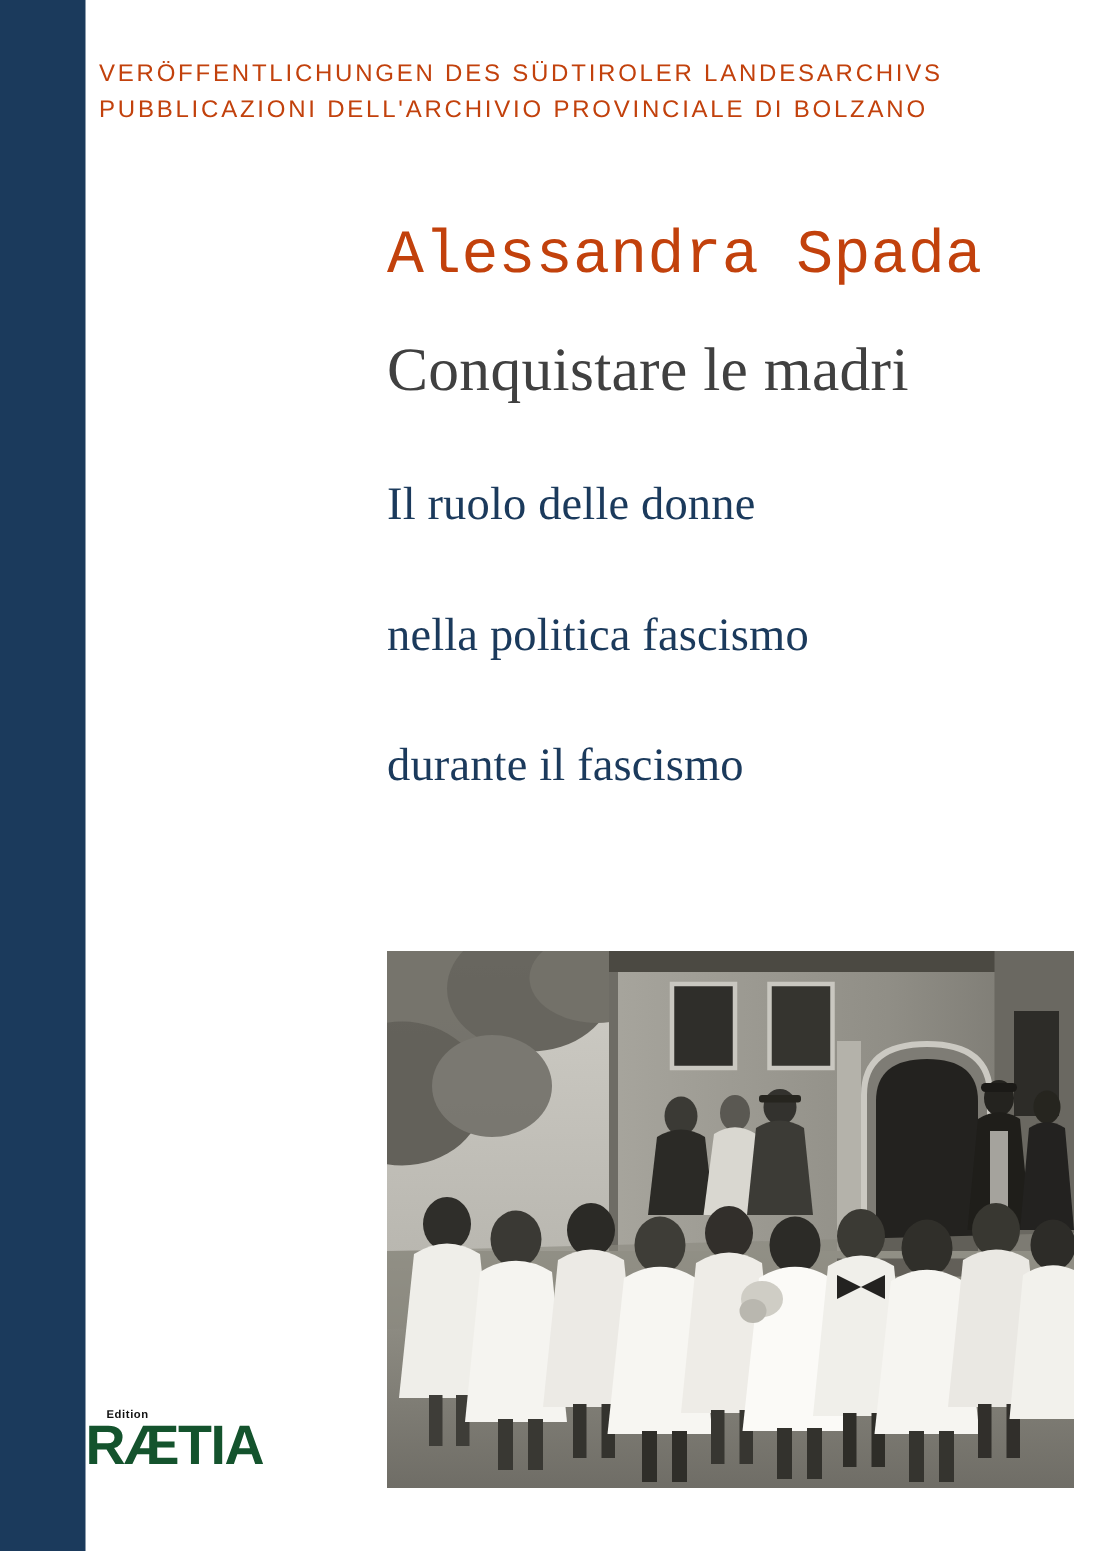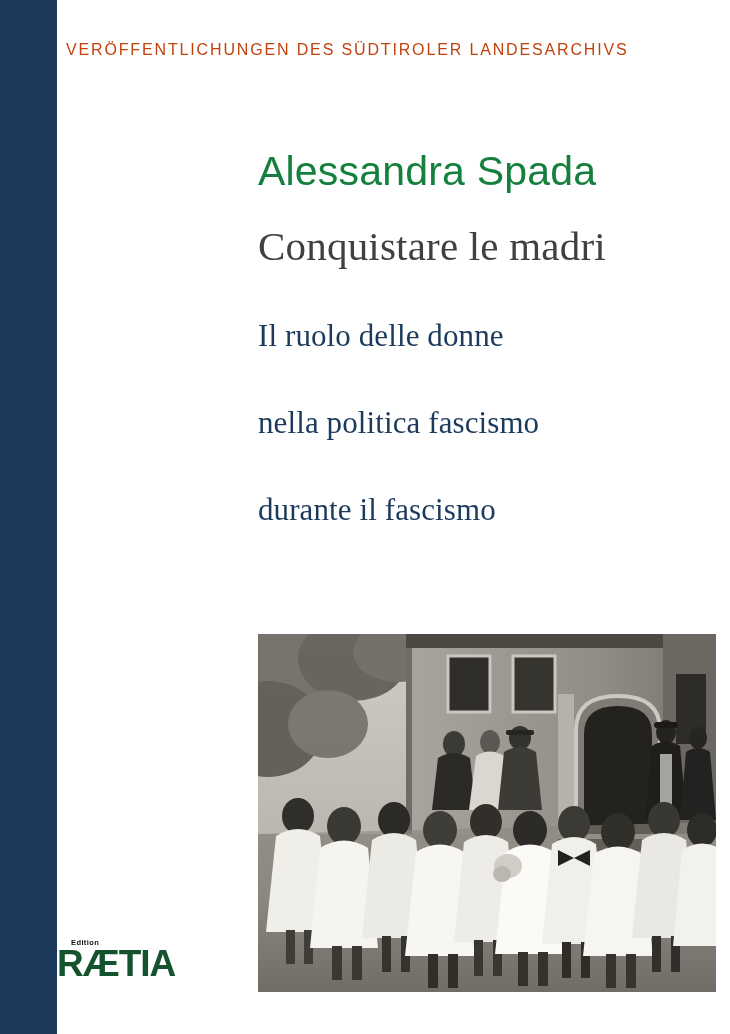--- a/index.html
+++ b/index.html
@@ -43,23 +43,23 @@
     white-space: nowrap;
   }
   
   .title-block {
     position: absolute;
     left: 258px;
     top: 145px;
     width: 450px;
   }
   .author {
-    font-family: Liberation Sans, sans-serif;
+    font-family: Liberation Mono, monospace;
     font-size: 41px;
-    color: #15803d;
+    color: #c2410c;
     line-height: 52px;
     letter-spacing: 0.2px;
   }
   .main-title {
     font-family: "Liberation Serif", serif;
     font-size: 41px;
     color: #404040;
     line-height: 50px;
     margin-top: 24px;
     letter-spacing: 0.2px;
@@ -115,20 +115,21 @@
 </style>
 </head>
 <body>
 
 <div class="cover">
 
   <div class="spine"></div>
 
   <div class="series">
     <div class="series-line">VERÖFFENTLICHUNGEN DES SÜDTIROLER LANDESARCHIVS</div>
+    <div class="series-line">PUBBLICAZIONI DELL'ARCHIVIO PROVINCIALE DI BOLZANO</div>
   </div>
 
   <div class="title-block">
     <div class="author">Alessandra Spada</div>
     <div class="main-title">Conquistare le madri</div>
     <div class="subtitle">
       <div>Il ruolo delle donne</div>
       <div>nella politica fascismo</div>
       <div>durante il fascismo</div>
     </div>

